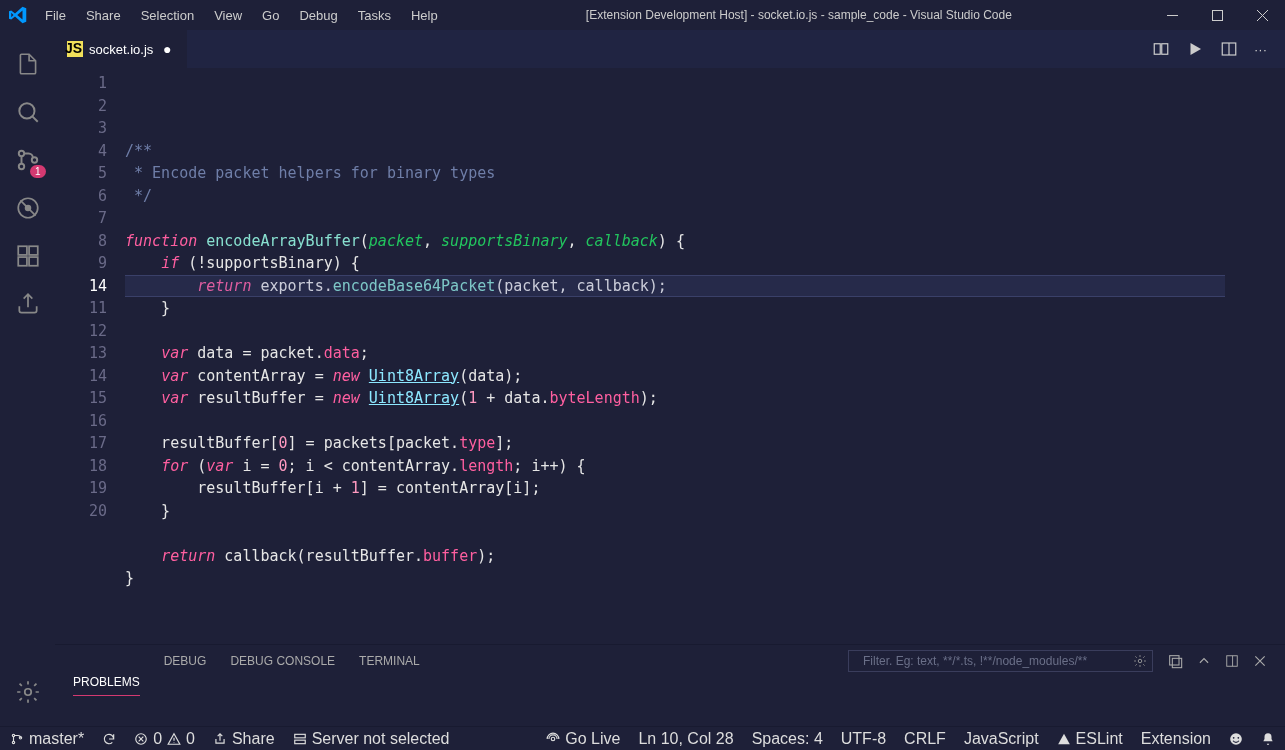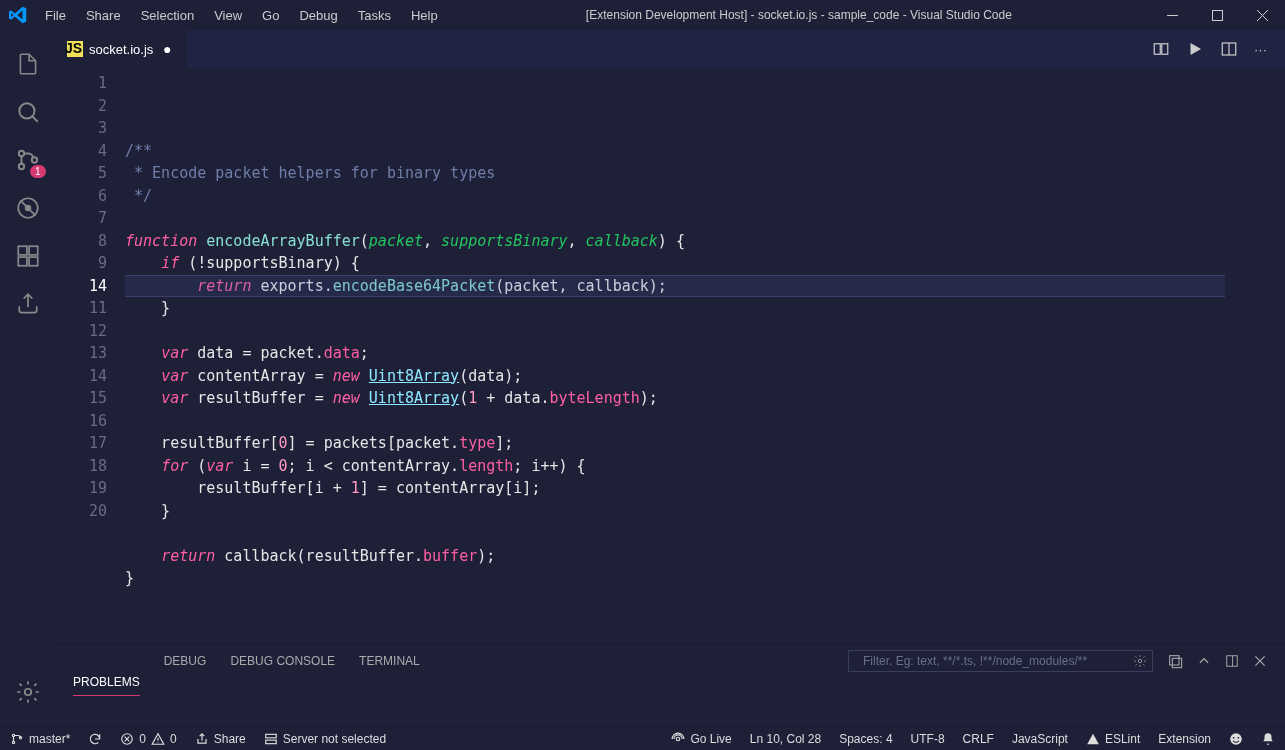--- a/index.html
+++ b/index.html
@@ -189,21 +189,21 @@
 .filter-wrap { position: relative; }
 .filter-gear { position: absolute; right: 6px; top: 4px; color: #999; }
 .panel-body { padding: 6px 18px; font-size: 13px; color: #eee; }
 
 .statusbar {
   height: 24px;
   background: #1e2038;
   display: flex;
   align-items: center;
   padding: 0 10px;
-  font-size: 12px;
+  font-size: 16px;
   color: #ddd;
   gap: 18px;
   border-top: 1px solid #181a30;
 }
 .status-item { display: flex; align-items: center; gap: 5px; cursor: pointer; }
 .status-right { margin-left: auto; display: flex; gap: 18px; }
 svg { display: block; }
 </style>
 </head>
 <body>

